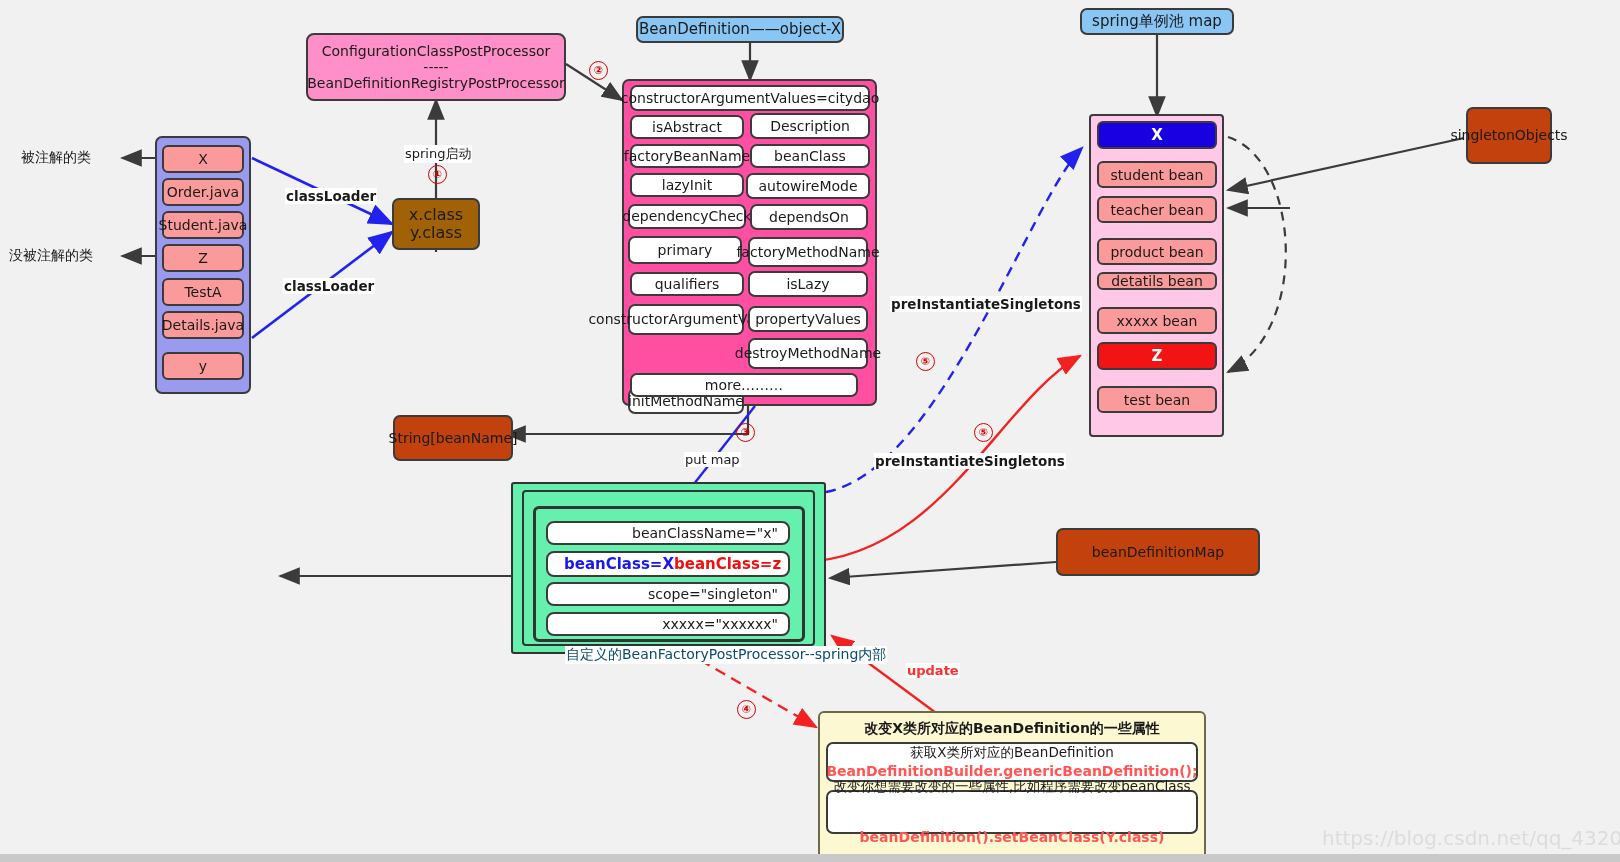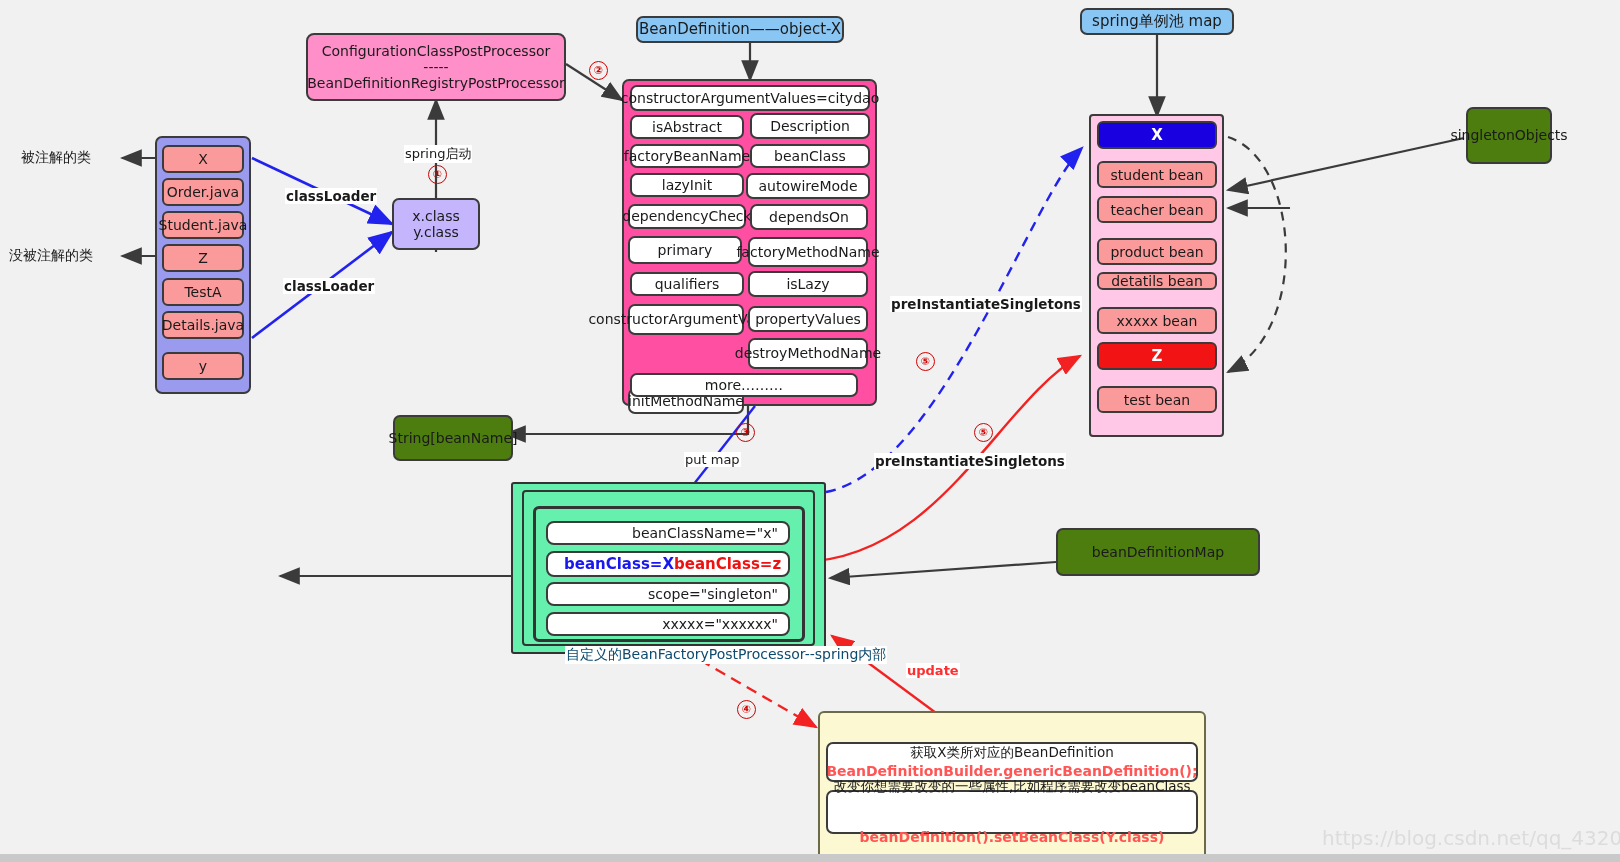--- a/index.html
+++ b/index.html
@@ -60,25 +60,25 @@
     box-sizing: border-box;
     background: #fa9a9a;
     border: 2px solid #3b3b3b;
     border-radius: 6px;
     display: flex; align-items: center; justify-content: center;
     font-size: 14px;
     color: #1a1a1a;
   }
   
   .orange-box {
-    background: #c4b5fd;
+    background: #a16207;
     border: 2px solid #3b3b3b;
     border-radius: 7px;
     flex-direction: column;
-    font-size: 14px;
+    font-size: 16px;
   }
   
   .magenta-panel {
     background: #ff4fa3;
     border: 2px solid #3b3b3b;
     border-radius: 7px;
   }
   .bd-cell {
     position: absolute;
     box-sizing: border-box;
@@ -86,21 +86,21 @@
     border: 2px solid #3b3b3b;
     border-radius: 7px;
     display: flex; align-items: center; justify-content: center;
     text-align: center;
     font-size: 14px;
     color: #1a1a1a;
     line-height: 1.05;
   }
   
   .white-box {
-    background: #4d7c0f;
+    background: #c2410c;
     border: 2px solid #3b3b3b;
     border-radius: 7px;
     font-size: 14px;
   }
   
   .pool-box {
     background: #ffc8e6;
     border: 2px solid #3b3b3b;
     border-radius: 4px;
   }
@@ -395,20 +395,21 @@
   <div class="kv-row" style="left:546px; top:612px; width:244px; height:24px;">xxxxx="xxxxxx"</div>
 
   <div class="lbl redtext" style="left:565px; top:646px;">自定义的BeanFactoryPostProcessor--spring内部</div>
 
   <div class="node white-box" style="left:1056px; top:528px; width:204px; height:48px;">beanDefinitionMap</div>
 
   <div class="marker" style="left:737px; top:700px;">④</div>
   <div class="lbl red" style="left:906px; top:663px;">update</div>
 
   <div class="node yellow-box" style="left:818px; top:711px; width:388px; height:151px;"></div>
+  <div class="yellow-title" style="left:818px; top:720px; width:388px;">改变X类所对应的BeanDefinition的一些属性</div>
 
   <div class="yellow-row" style="left:826px; top:742px; width:372px; height:40px;">
     <span>获取X类所对应的BeanDefinition</span>
     <span class="code">BeanDefinitionBuilder.genericBeanDefinition();</span>
   </div>
 
   <div class="yellow-row" style="left:826px; top:790px; width:372px; height:44px;gap:32px;">
     <span>改变你想需要改变的一些属性,比如程序需要改变beanClass</span>
     <span class="code">beanDefinition().setBeanClass(Y.class)</span>
   </div>

